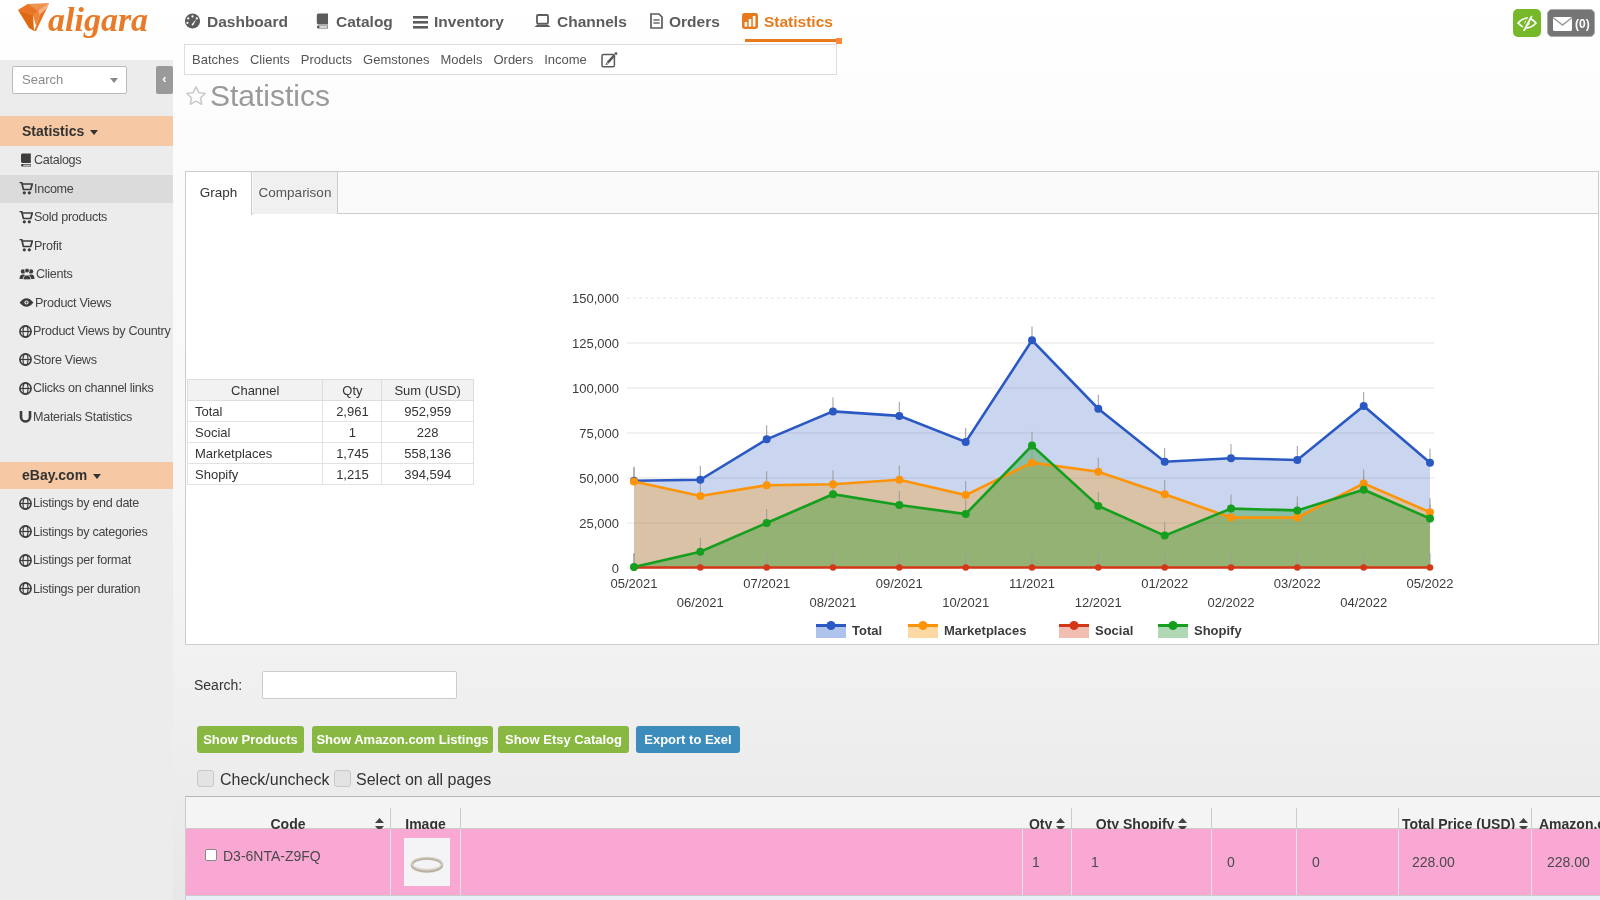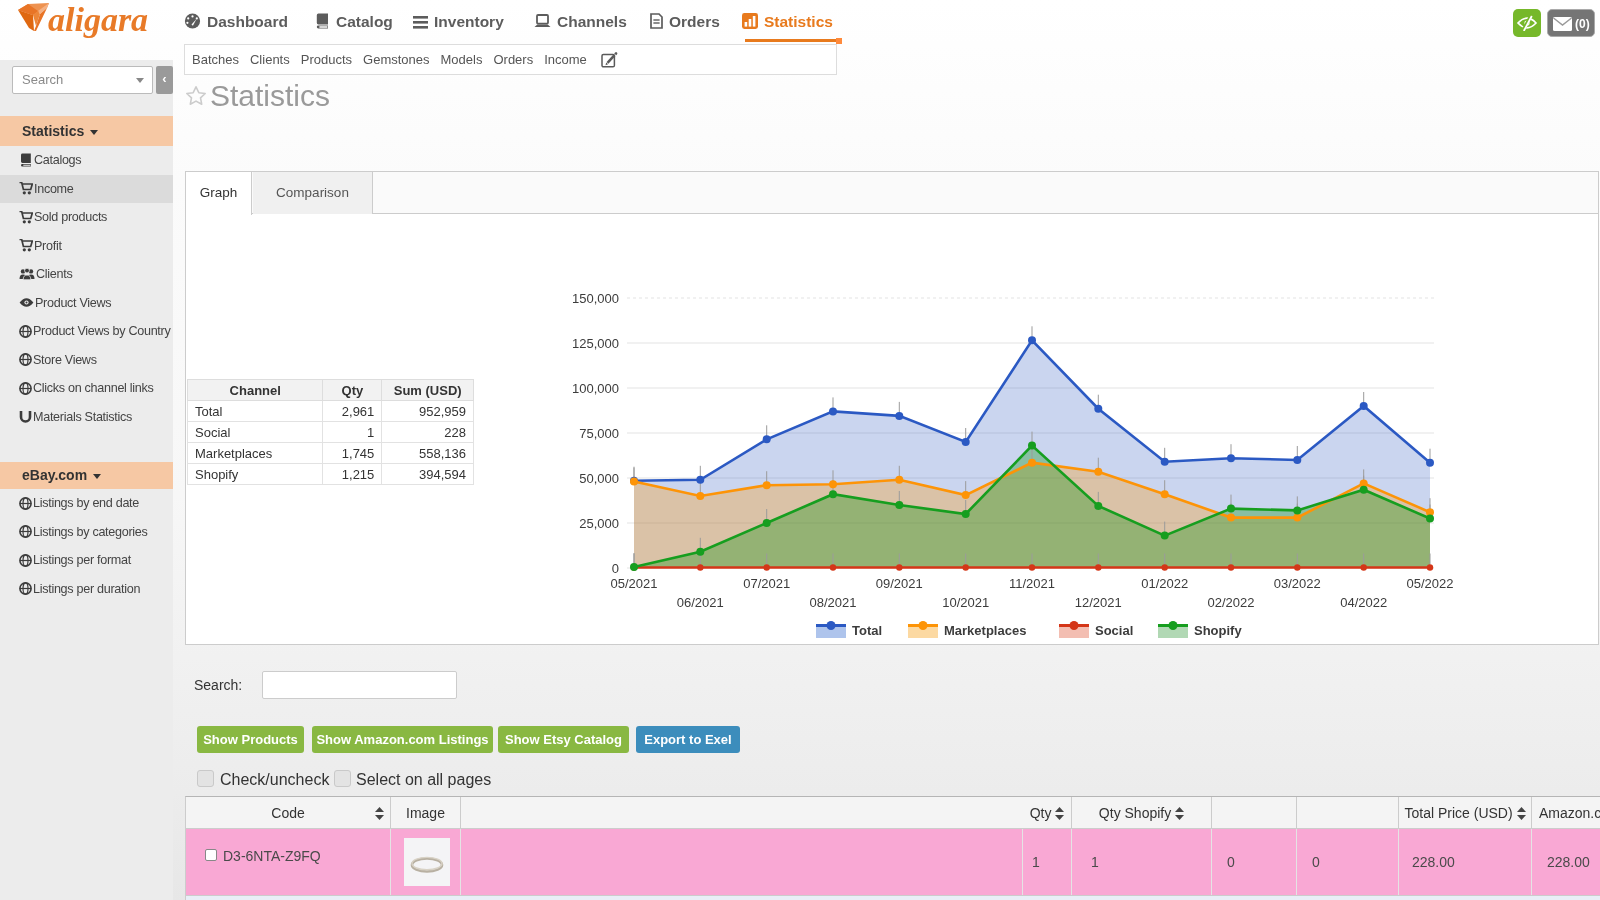--- a/index.html
+++ b/index.html
@@ -11,52 +11,52 @@
 .nav-orange{color:#e87a1d}
 #statunderline{position:absolute;left:745px;top:39px;width:91px;height:3px;background:#e87a1d}
 #statunderline2{position:absolute;left:836px;top:38px;width:6px;height:6px;background:#ff8a3c}
 
 #subnav{position:absolute;left:184px;top:44px;width:653px;height:31px;background:#fff;border:1px solid #ddd;display:flex;align-items:center;gap:11px;padding-left:7px}
 #subnav a{font-size:13px;color:#555;}
 
 #pgtitle{position:absolute;left:210px;top:79px;font-size:30px;color:#9a9a9a}
 
 #sidebar{position:absolute;left:0;top:60px;width:173px;bottom:0;background:#ececec}
-#sbsearch{position:absolute;left:12px;top:6px;width:141px;height:28px;background:#fff;border:1px solid #bbb;border-radius:2px;font-size:13px;color:#8a8a8a;line-height:26px;padding-left:9px}
+#sbsearch{position:absolute;left:12px;top:6px;width:115px;height:28px;background:#fff;border:1px solid #bbb;border-radius:2px;font-size:13px;color:#8a8a8a;line-height:26px;padding-left:9px}
 #sbsearch .car{position:absolute;right:8px;top:11px;width:0;height:0;border-left:4px solid transparent;border-right:4px solid transparent;border-top:5px solid #888}
 #sbcollapse{position:absolute;left:156px;top:6px;width:17px;height:28px;background:#9a9a9a;border-radius:2px;color:#fff;font-size:13px;text-align:center;line-height:26px;font-weight:bold}
 .sbhead{position:relative;background:#f6c8a4;height:30px;line-height:30px;font-size:14px;font-weight:bold;color:#333;padding-left:22px}
 .sbhead .car{display:inline-block;margin-left:6px;width:0;height:0;border-left:4px solid transparent;border-right:4px solid transparent;border-top:5px solid #333;vertical-align:1px}
 .sbitem{position:relative;height:28.5px;display:flex;align-items:center;padding-left:19px;font-size:12.6px;color:#444;white-space:nowrap;letter-spacing:-0.3px}
 .sbitem svg{margin-right:1px;flex:none}
 .sbitem.active{background:#dbdbdb}
 
 #panel{position:absolute;left:185px;top:171px;width:1414px;height:474px;background:#fff;border:1px solid #ccc}
 #tabstrip{position:absolute;left:0;top:0;right:0;height:42px;background:#fafafa;border-bottom:1px solid #ccc}
 .tab{position:absolute;top:0;height:42px;line-height:42px;text-align:center;font-size:13.5px}
 #tab1{left:0;width:66px;background:#fff;color:#333;border-right:1px solid #ccc;height:43px}
-#tab2{left:67px;width:120px;background:#f0f0f0;color:#555;border-right:1px solid #ccc}
+#tab2{left:67px;width:85px;background:#f0f0f0;color:#555;border-right:1px solid #ccc}
 #chartwrap{position:absolute;left:0;top:42px}
 
 #sumtab{position:absolute;left:1px;top:207px;width:287px;border-collapse:collapse;font-size:13px;color:#333}
-#sumtab th{background:#f2f2f2;border:1px solid #ddd;font-weight:bold;height:21px;text-align:center}
+#sumtab th{background:#f2f2f2;border:1px solid #ddd;font-weight:normal;height:21px;text-align:center}
 #sumtab td{background:#fff;border:1px solid #e2e2e2;height:21px;padding:0 7px}
-#sumtab td.num{text-align:right}
+#sumtab td.num{text-align:center}
 
 #search2label{position:absolute;left:194px;top:677px;font-size:14px;color:#333}
 #search2{position:absolute;left:262px;top:671px;width:195px;height:28px;background:#fff;border:1px solid #ccc;border-radius:2px}
 .btn{position:absolute;top:726px;height:27px;border-radius:3px;color:#fff;font-size:13px;font-weight:bold;text-align:center;line-height:27px}
 .btn.green{background:#89b842}
 .btn.blue{background:#3c8dbc}
 .ckrow{position:absolute;top:771px;font-size:16px;color:#333}
 .ckbox{position:absolute;top:770px;width:17px;height:17px;background:#e3e3e3;border:1px solid #c9c9c9;border-radius:3px}
 
 #btable{position:absolute;left:185px;top:796px;width:1415px;height:104px}
 #bthead{position:absolute;left:0;top:0;width:1415px;height:33px;background:#f4f4f4;border-top:1px solid #b5b5b5;border-bottom:1px solid #ccc;border-left:1px solid #ccc}
-.hcell{position:absolute;top:0;height:32px;border-right:1px solid #ccc;display:flex;align-items:center;justify-content:center;font-size:14px;color:#333;font-weight:normal}
+.hcell{position:absolute;top:11px;height:32px;border-right:1px solid #ccc;display:flex;align-items:center;justify-content:center;font-size:14px;color:#333;font-weight:bold}
 .hsort{position:absolute;right:6px;top:10px}
 #btrow{position:absolute;left:0;top:33px;width:1415px;height:67px;background:#f9a8d4;border-bottom:1px solid #ccc;border-left:1px solid #ccc}
 .rcell{position:absolute;top:0;height:66px;border-right:1px solid #e4e4e4}
 .rtext{position:absolute;font-size:14px;color:#4a4a4a}
 #btrow2{position:absolute;left:0;top:100px;width:1415px;height:4px;background:#e9eff7;border-left:1px solid #ccc}
 </style></head><body>
 
 <svg class="abs" style="left:16px;top:0" width="145" height="52" viewBox="0 0 145 52">
 <polygon points="2,10 12,4 33,3 31,8 17,15" fill="#ee9250"></polygon>
 <polygon points="12,4 22,11 17,15 2,10" fill="#e87426"></polygon>

